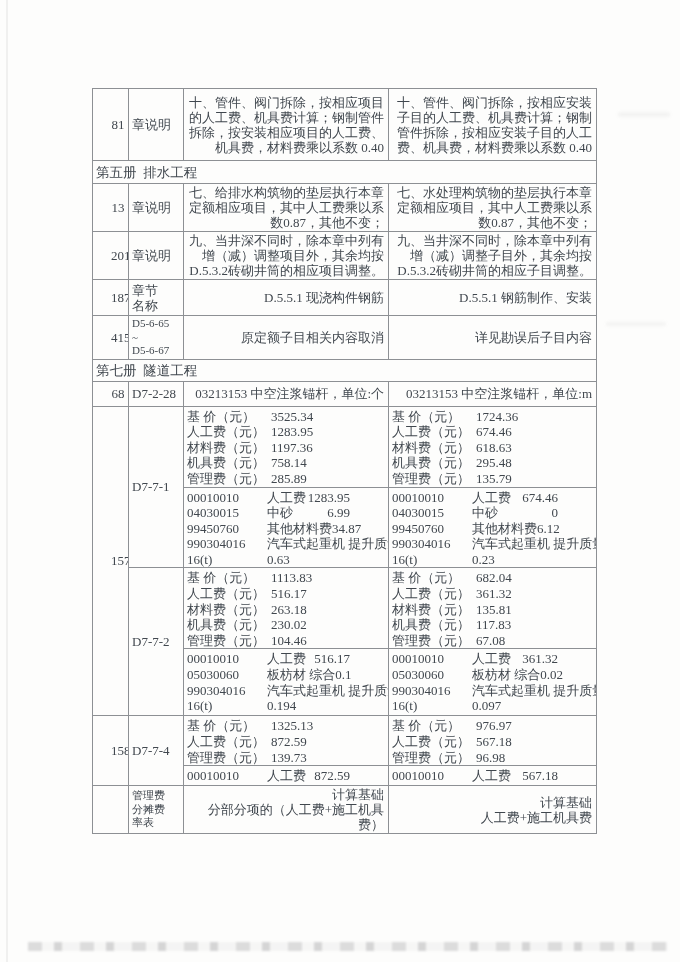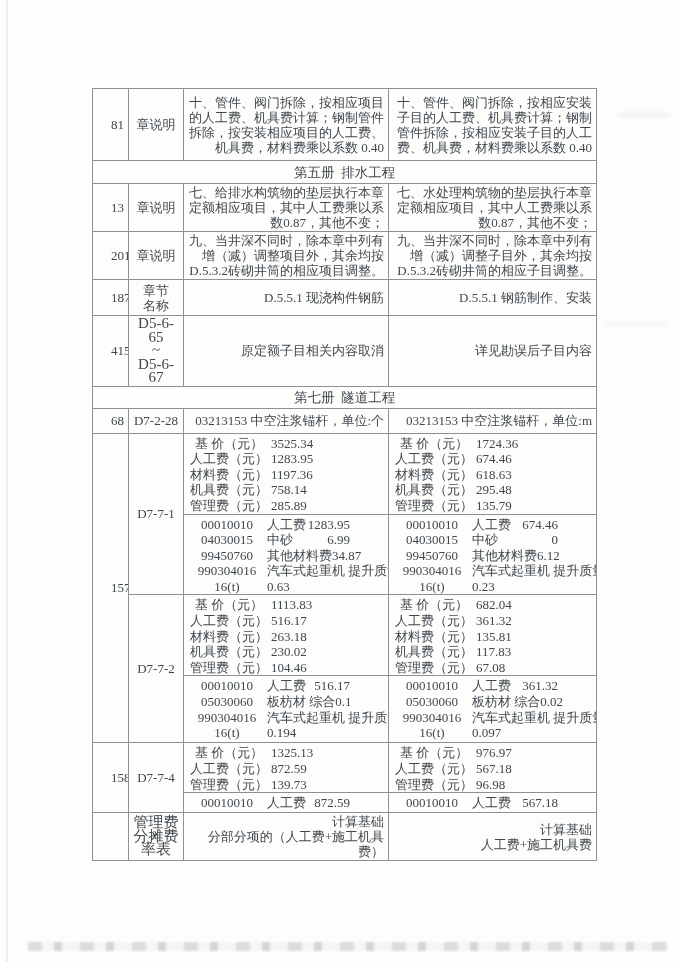--- a/index.html
+++ b/index.html
@@ -12,35 +12,34 @@
   .page-edge{position:absolute;left:6px;top:0;bottom:0;width:2px;background:rgba(0,0,0,0.05);}
   table.errata{
     position:absolute;left:92px;top:88px;width:504px;
     border-collapse:collapse;table-layout:fixed;
   }
   td{
     border:1px solid #8d9094;
     font-size:13px;line-height:15px;
     padding:1px 3px;overflow:hidden;
     vertical-align:middle;
-    text-align:center;
   }
-  .c-page{text-align:left;padding-left:18px;}
+  .c-page{text-align:center;padding-left:18px;}
   .c-code{white-space:pre-line;}
   .c-text{white-space:pre-line;text-align:right;vertical-align:middle;padding:1px 4px;}
   .band td{font-size:13.5px;padding:2px 3px;white-space:pre;}
   .c-fees,.c-items{vertical-align:top;padding:2px 2px 0 3px;}
   .fl{display:flex;white-space:nowrap;line-height:15.6px;}
   .fl .t{flex:none;width:84px;}
   .fl .v{flex:none;}
   .il{display:flex;white-space:nowrap;line-height:15.6px;}
   .il .p0{flex:none;width:80px;}
   .il .p1{flex:none;}
   .il .p2{flex:none;margin-left:auto;padding-right:36px;}
-  .sm{font-size:15px;line-height:13.5px;margin-left:26px;}
+  .sm{font-size:11px;line-height:13.5px;margin-left:26px;}
   tr.h72{height:72px}tr.h23{height:23px}tr.h47{height:47px}tr.h46{height:46px}
   tr.h36{height:36px}tr.h43{height:43px}tr.h22{height:22px}tr.h25{height:25px}
   tr.h81{height:81px}tr.h79{height:79px}tr.h76{height:76px}tr.h67{height:67px}
   tr.h20{height:20px}tr.h40{height:40px}
   .artifact-bottom{
     position:absolute;left:28px;right:12px;top:942px;height:9px;
     background:repeating-linear-gradient(90deg,
       rgba(90,90,95,0.20) 0px 14px, rgba(90,90,95,0.04) 14px 26px,
       rgba(90,90,95,0.24) 26px 34px, rgba(90,90,95,0.05) 34px 52px);
     filter:blur(1.3px);

